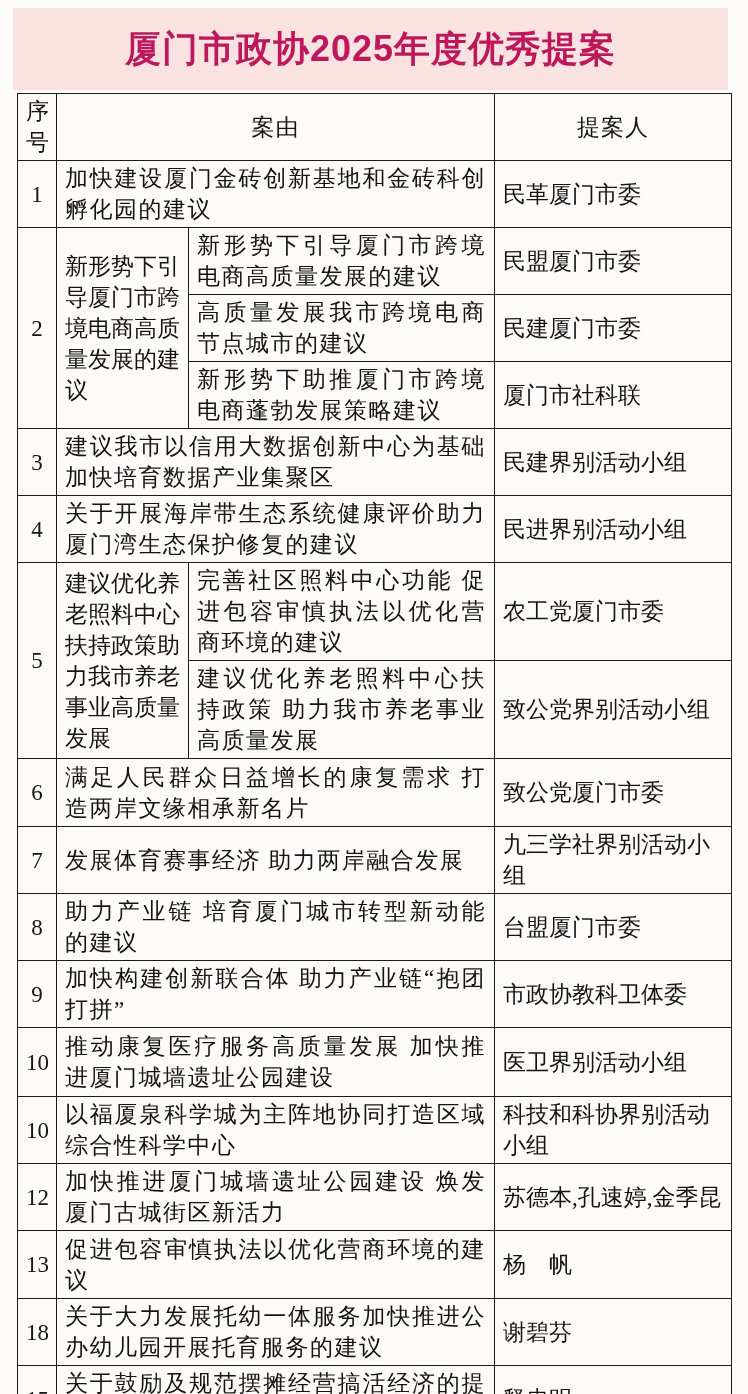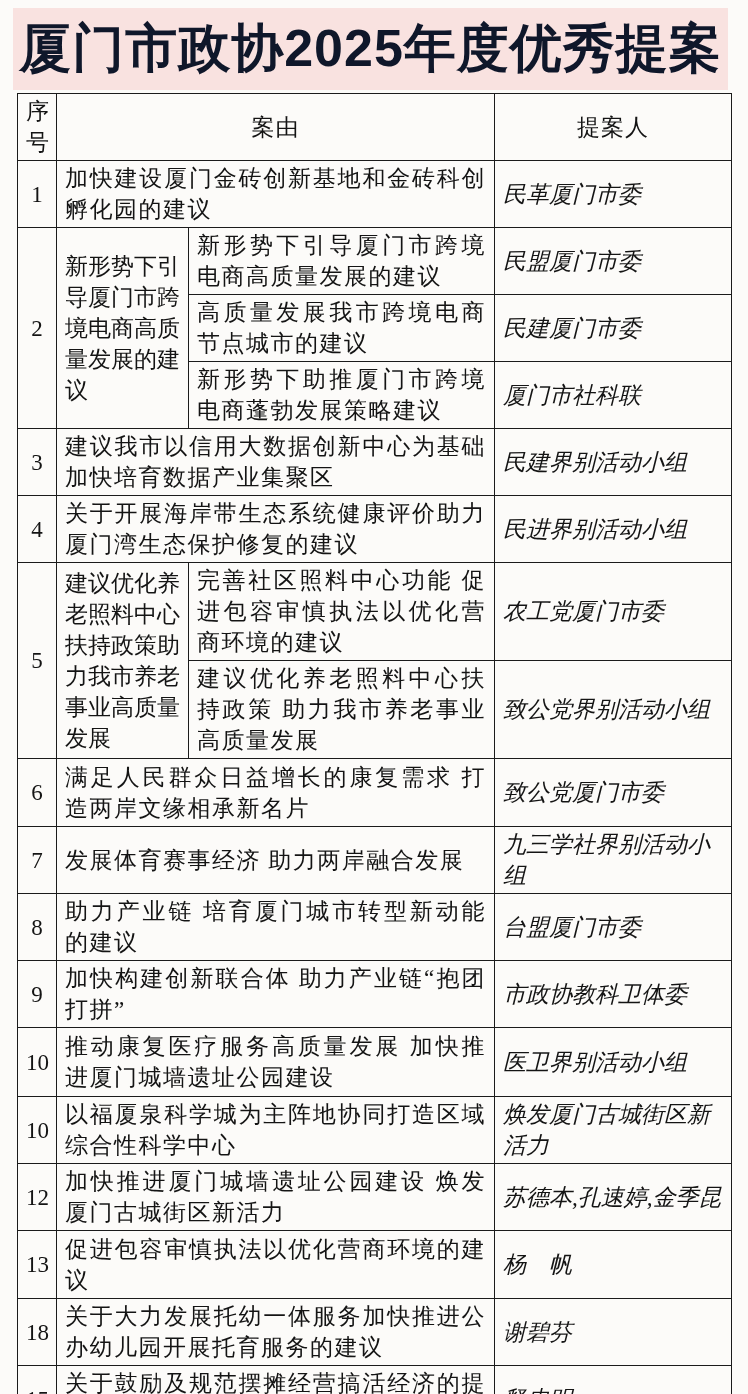--- a/index.html
+++ b/index.html
@@ -11,21 +11,21 @@
     overflow:hidden;
   }
   .page{position:relative;width:748px;height:1394px;}
   .banner{
     position:absolute;left:13px;top:8px;width:715px;height:82px;
     display:flex;align-items:center;justify-content:center;
   }
   .banner h1{
     margin:7px;
     font-family:"Liberation Sans","DejaVu Sans",sans-serif;
-    font-size:52px;font-weight:bold;letter-spacing:1px;color:#0f172a;
+    font-size:36px;font-weight:bold;letter-spacing:1px;color:#be185d;
     white-space:nowrap;
   }
   table.grid{
     position:absolute;left:17px;top:93px;
     width:714px;table-layout:fixed;
     border-collapse:collapse;
     background:transparent;
   }
   table.grid td{
     border:1.8px solid #1b1b1b;
@@ -52,21 +52,20 @@
     letter-spacing:1.5px;
   }
   td.sub-left{
     letter-spacing:0;
     padding:2px 7px;
   }
   td.prop{
     padding:2px 2px 2px 10px;
     letter-spacing:0;
     font-size:22px;
-    font-style:italic;
   }
   tr.h36{height:36px;}
   tr.h63{height:63px;}
   tr.h64{height:64px;}
   tr.h65{height:65px;}
   tr.h66{height:66px;}
   tr.h67{height:67px;}
   tr.h68{height:68px;}
   tr.h69{height:69px;}
   tr.h95{height:95px;}
@@ -165,21 +164,21 @@
 
     <tr class="h69">
       <td class="no">10</td>
       <td class="case" colspan="2">推动康复医疗服务高质量发展 加快推进厦门城墙遗址公园建设</td>
       <td class="prop">医卫界别活动小组</td>
     </tr>
 
     <tr class="h63">
       <td class="no">10</td>
       <td class="case" colspan="2">以福厦泉科学城为主阵地协同打造区域综合性科学中心</td>
-      <td class="prop">焕发厦门古城街区新活力</td>
+      <td class="prop">科技和科协界别活动小组</td>
     </tr>
 
     <tr class="h66">
       <td class="no">12</td>
       <td class="case" colspan="2">加快推进厦门城墙遗址公园建设 焕发厦门古城街区新活力</td>
       <td class="prop">苏德本,孔速婷,金季昆</td>
     </tr>
 
     <tr class="h68">
       <td class="no">13</td>

